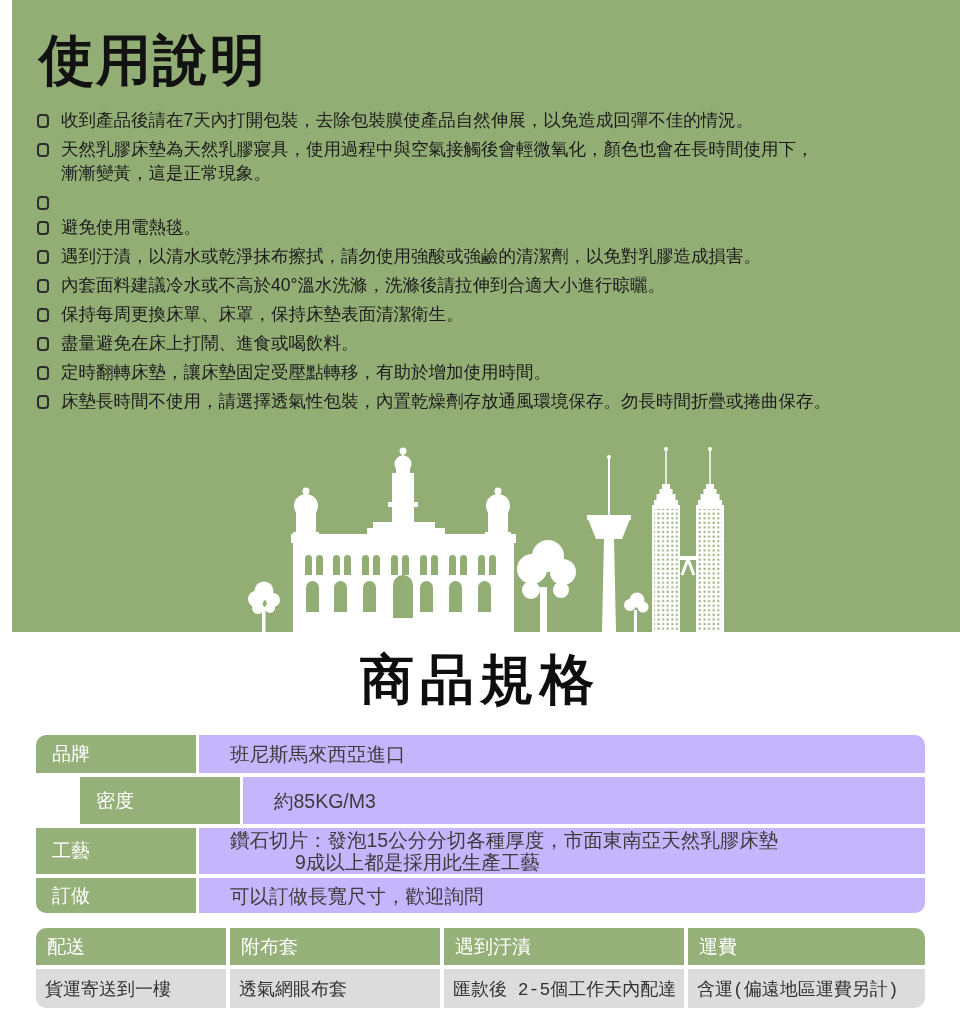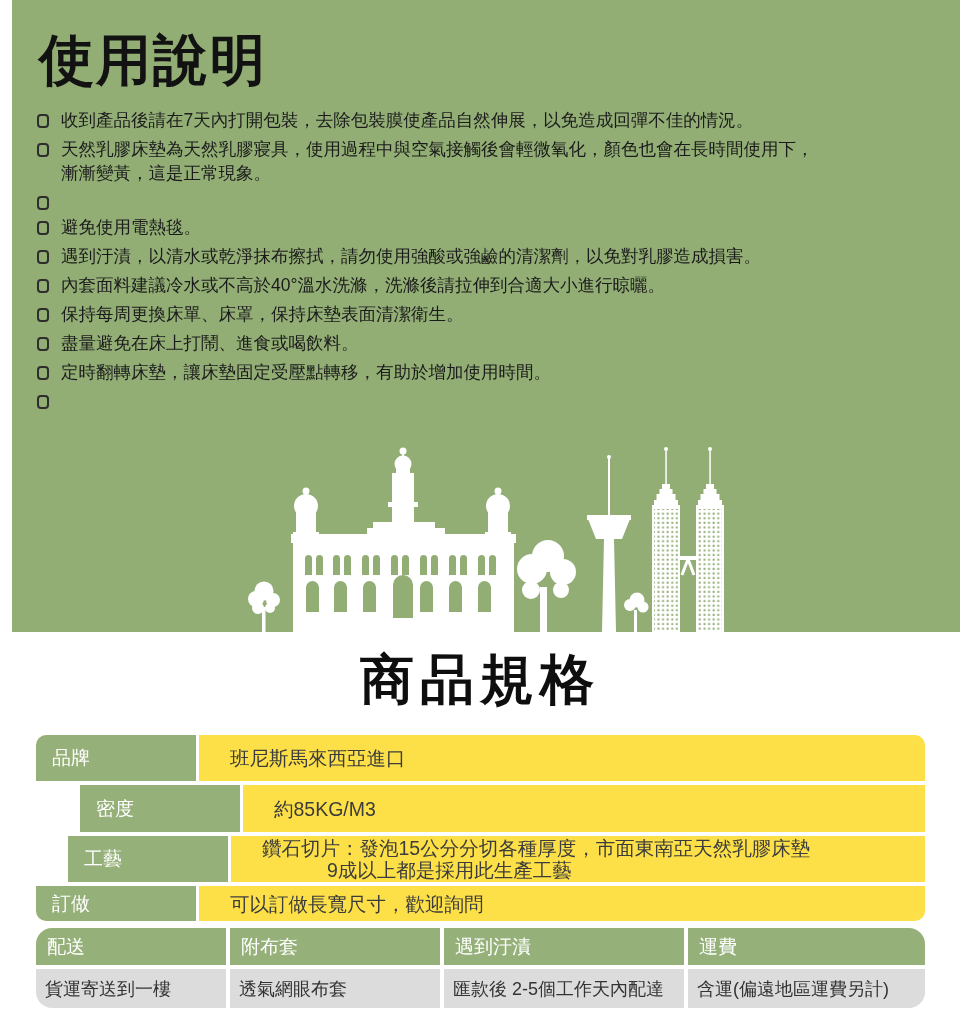--- a/index.html
+++ b/index.html
@@ -17,33 +17,33 @@
 
   .skyline{position:absolute;left:0;bottom:0;width:960px;height:190px;display:block;}
 
   
   .spec-title{position:absolute;top:644px;left:0;width:960px;margin:0;text-align:center;
               font-size:54px;font-weight:800;letter-spacing:6px;color:#0e0e0e;}
 
   .spec-table{position:absolute;top:735px;left:36px;width:889px;border-radius:10px;overflow:hidden;}
   .spec-row{display:grid;grid-template-columns:160px 1fr;gap:3px;margin-bottom:4px;}
   .spec-row:last-child{margin-bottom:0;}
-  .spec-row:nth-child(1){height:46px;}
+  .spec-row:nth-child(1){height:38px;}
   .spec-row:nth-child(2){height:47px;margin-left:44px;}
-  .spec-row:nth-child(3){height:46px;margin-left:32px;}
+  .spec-row:nth-child(3){height:46px;}
   .spec-row:nth-child(4){height:35px;}
   .spec-label{background:#95b179;color:#ffffff;font-size:19px;display:flex;align-items:center;
               padding-left:16px;}
-  .spec-value{background:#fde047;color:#3c3c3c;font-size:19.5px;display:flex;flex-direction:column;
+  .spec-value{background:#c4b5fd;color:#3c3c3c;font-size:19.5px;display:flex;flex-direction:column;
               justify-content:center;padding-left:31px;line-height:22px;}
   .spec-value .cont{margin-left:65px;}
 
   
-  .ship-table{position:absolute;top:928px;left:36px;width:889px;border-radius:16px;overflow:hidden;
-              display:grid;grid-template-columns:190px 210px 240px 1fr;grid-template-rows:37px 39px;gap:4px;}
+  .ship-table{position:absolute;top:928px;left:36px;width:889px;border-radius:10px;overflow:hidden;
+              display:grid;grid-template-columns:190px 210px 240px 1fr;grid-template-rows:37px 39px;gap:4px;font-family:Liberation Mono, monospace;}
   .ship-header{background:#95b179;color:#ffffff;font-size:19px;display:flex;align-items:center;
                padding-left:11px;}
   .ship-value{background:#dcdcdc;color:#333333;font-size:18px;display:flex;align-items:center;
               padding-left:9px;white-space:nowrap;}
 </style>
 </head>
 <body>
 
 <div class="page">
 
@@ -97,20 +97,23 @@
           </span>
         </li>
         <li class="usage-item">
           <span class="bullet"></span>
           <span>
             <span class="tline">定時翻轉床墊，讓床墊固定受壓點轉移，有助於增加使用時間。</span>
           </span>
         </li>
         <li class="usage-item">
           <span class="bullet"></span>
+          <span>
+            <span class="tline">床墊長時間不使用，請選擇透氣性包裝，內置乾燥劑存放通風環境保存。勿長時間折疊或捲曲保存。</span>
+          </span>
         </li>
       </ul>
 
     <svg class="skyline" viewBox="0 0 960 190">
       <defs>
         <pattern id="pWin" width="4.6" height="4.6" patternUnits="userSpaceOnUse">
           <rect width="4.6" height="4.6" fill="#ffffff"></rect>
           <rect x="1.5" y="1.6" width="1.9" height="2.1" fill="#92ae75"></rect>
         </pattern>
       </defs>

